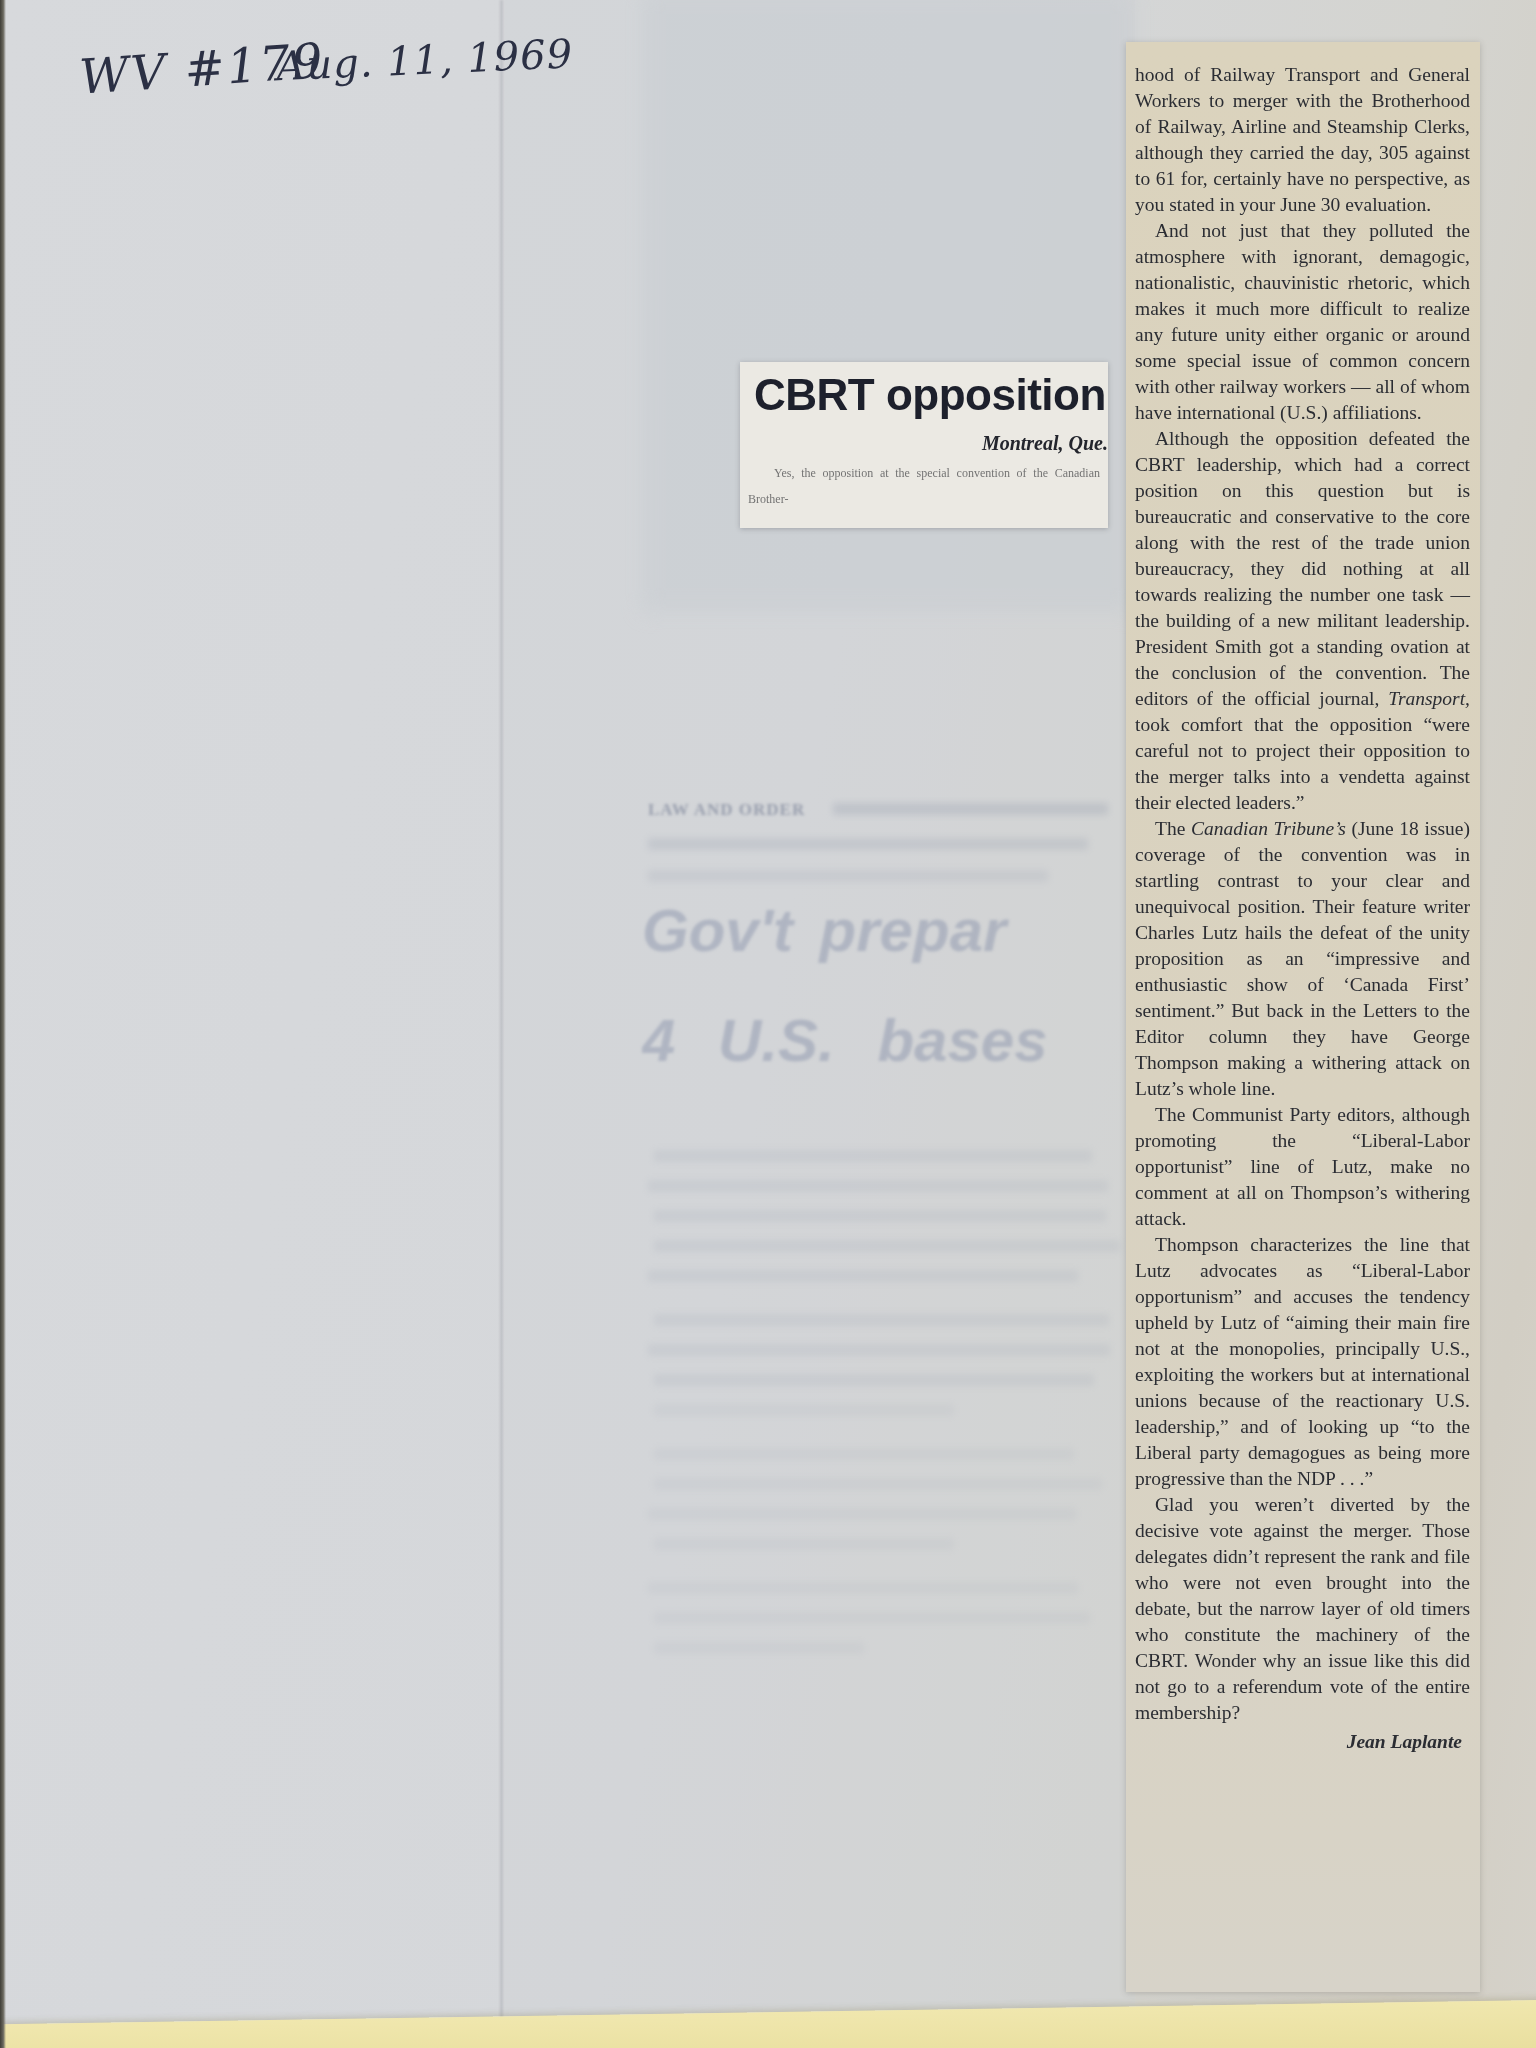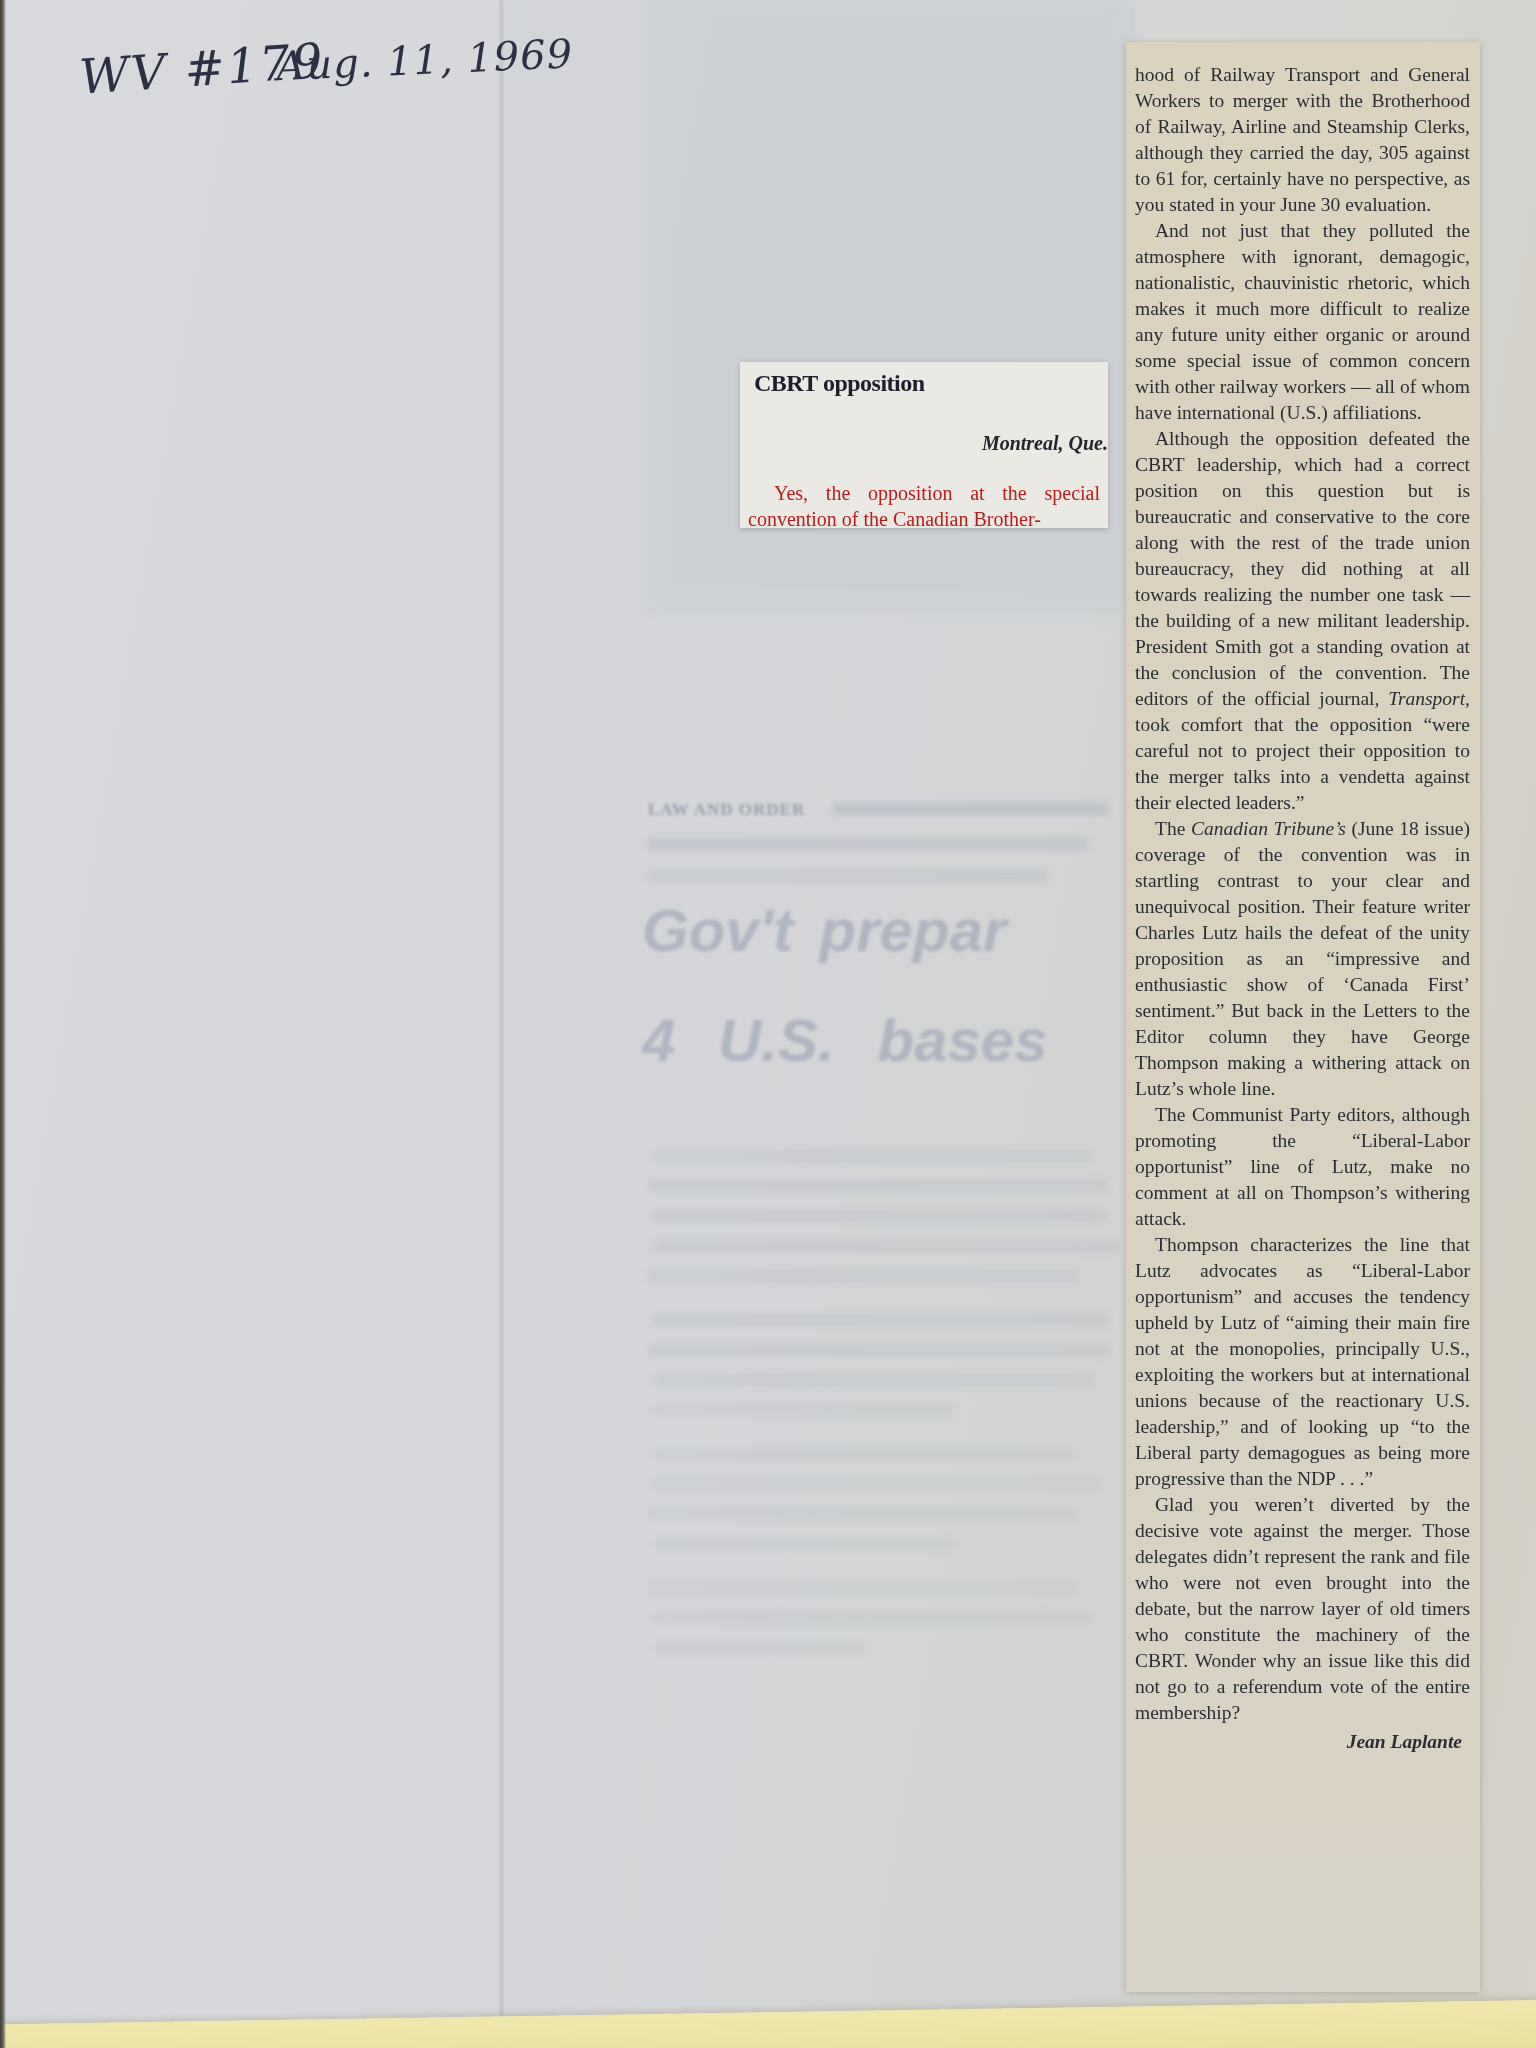--- a/index.html
+++ b/index.html
@@ -36,25 +36,25 @@
   .forum-box{position:absolute;left:6px;top:12px;width:338px;height:138px;border:4px solid #1d202b;background:#ece9e3;}
   .forum-arrow{position:absolute;left:0;top:0;width:96px;height:100%;background:#1d202b;
                clip-path:polygon(0 0,60% 0,100% 50%,60% 100%,0 100%);}
   .forum-title{position:absolute;left:98px;right:2px;top:2px;bottom:0;display:flex;flex-direction:column;
                align-items:center;justify-content:center;color:#1f2330;font-size:40px;line-height:48px;
                font-family:"Liberation Serif",serif;}
   .forum-intro{position:absolute;left:6px;top:176px;width:354px;font-weight:bold;font-size:19.5px;
                line-height:25.5px;text-align:justify;color:#23252d;}
 
   .cbrt-clip{left:740px;top:362px;width:368px;height:166px;}
-  .cbrt-headline{position:absolute;left:14px;top:8px;font-family:Liberation Serif, serif;
-                 font-weight:bold;font-size:24px;letter-spacing:-0.5px;color:#1d202c;}
+  .cbrt-headline{position:absolute;left:14px;top:8px;font-family:Liberation Sans, sans-serif;
+                 font-weight:bold;font-size:44px;letter-spacing:-0.5px;color:#1d202c;}
   .cbrt-dateline{position:absolute;right:0;top:70px;font-weight:bold;font-style:italic;font-size:20px;color:#23252d;}
-  .cbrt-opening{position:absolute;left:8px;top:98px;width:352px;font-size:20px;line-height:26px;
-                text-align:justify;text-indent:26px;color:#b91c1c;margin-top:20px;}
+  .cbrt-opening{position:absolute;left:8px;top:98px;width:352px;font-size:12px;line-height:26px;
+                text-align:justify;text-indent:26px;color:#737373;}
 
   .letter-col{left:1126px;top:42px;width:354px;height:1950px;
               background:linear-gradient(180deg,#dbd3bd 0%,#d9d2c0 55%,#d8d3c6 92%,#d7d3c9 100%);
               box-shadow:0 1px 6px rgba(70,68,58,.25);}
   .letter-body{position:absolute;left:9px;right:10px;top:20px;color:#2b2d33;
                font-size:19.5px;line-height:26px;text-align:justify;}
   .letter-body p{margin:0;text-indent:20px;}
   .letter-body p.first{text-indent:0;}
   .letter-sig{margin-top:3px;text-align:right;font-weight:bold;font-style:italic;padding-right:8px;}
 </style>

